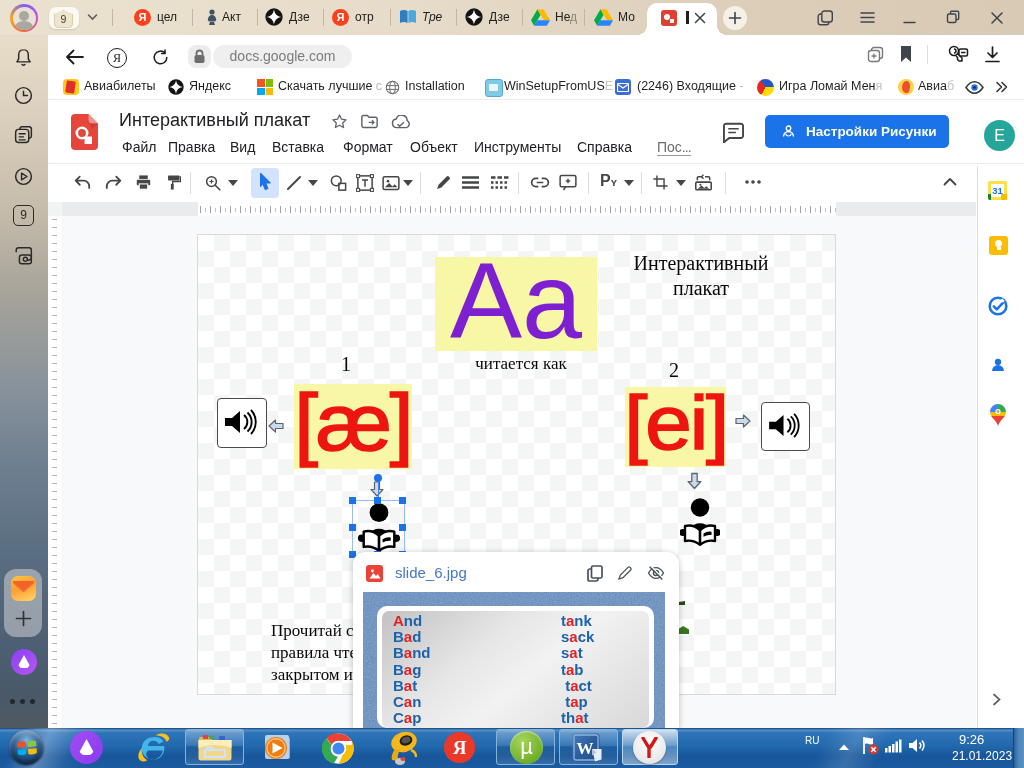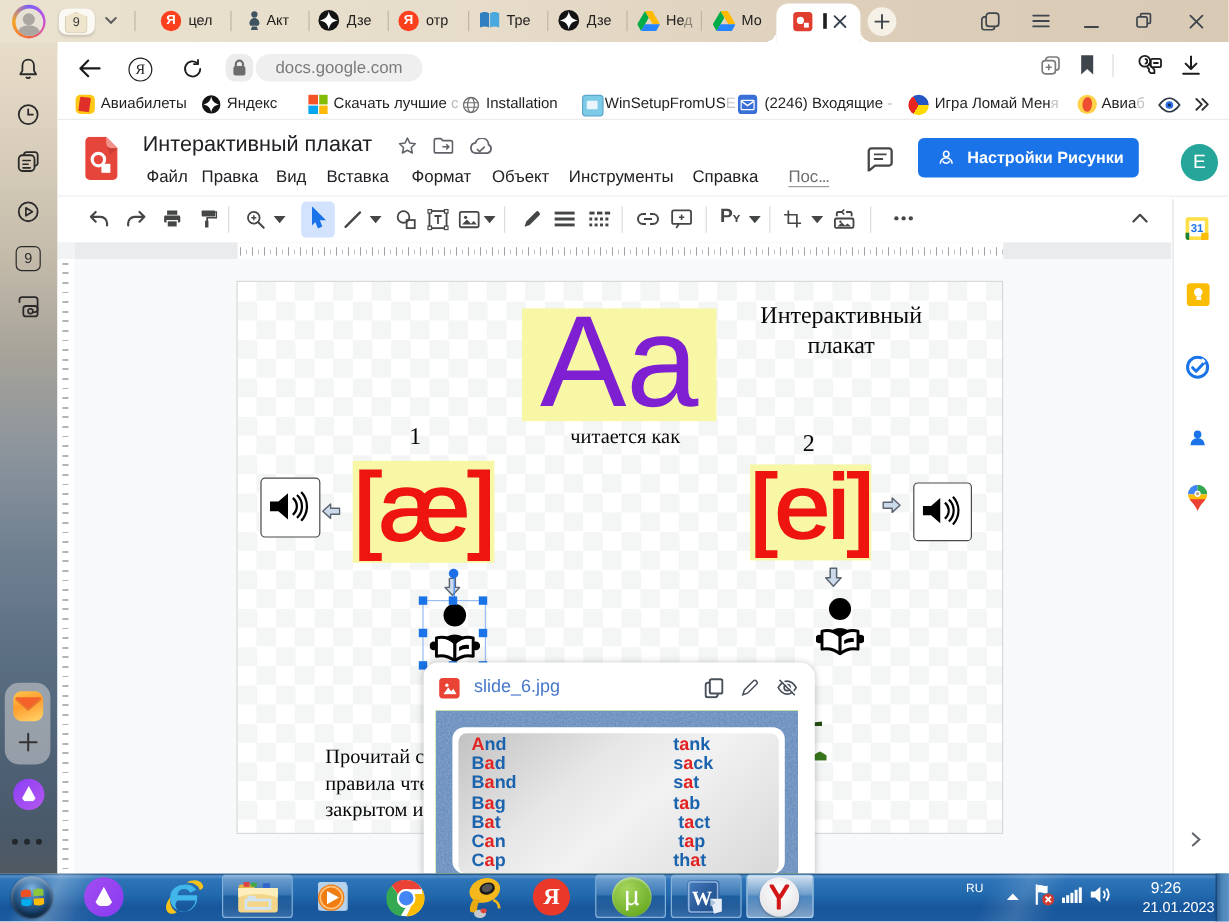--- a/index.html
+++ b/index.html
@@ -84,21 +84,21 @@
       </svg>
     <div class="abs tabtxt" style="left:289px;top:0;">Дзе</div>
     <div class="abs tdiv" style="left:323px;"></div>
     <div class="abs" style="left:332px;top:9px;width:17px;height:17px;border-radius:50%;background:#fc3f1d;color:#fff;font-size:11px;font-weight:700;text-align:center;line-height:17px;">Я</div>
     <div class="abs tabtxt" style="left:355px;top:0;">отр</div>
     <div class="abs tdiv" style="left:390px;"></div>
     <svg class="abs" style="left:399px;top:9px;" width="18" height="16" viewBox="0 0 18 16">
         <path d="M1 2 Q5 0 8.6 2 L8.6 14 Q5 12 1 14 Z" fill="#2f7fc0"></path>
         <path d="M17 2 Q13 0 9.4 2 L9.4 14 Q13 12 17 14 Z" fill="#49a8dd"></path>
       </svg>
-    <div class="abs tabtxt" style="left:422px;top:0;">Тре</div>
+    <div class="abs tabtxt" style="left:422px;top:0;font-style:italic;">Тре</div>
     <div class="abs tdiv" style="left:456px;"></div>
     <svg class="abs" style="left:465px;top:8px;" width="18" height="18" viewBox="0 0 100 100">
         <circle cx="50" cy="50" r="48" fill="#131313"></circle>
         <path d="M50 8 C54 33 67 46 92 50 C67 54 54 67 50 92 C46 67 33 54 8 50 C33 46 46 33 50 8Z" fill="#fff"></path>
       </svg>
     <div class="abs tabtxt" style="left:489px;top:0;">Дзе</div>
     <div class="abs tdiv" style="left:522px;"></div>
     <svg class="abs" style="left:531px;top:9px;" width="19" height="17" viewBox="0 0 24 21">
         <path d="M8.2 0 L0 14 L4 21 L12.2 7 Z" fill="#00ac47"></path>
         <path d="M8.2 0 h7.6 L24 14 h-7.6 Z" fill="#ffba00"></path>
@@ -556,21 +556,21 @@
     <svg class="abs" style="left:264px;top:13px;" width="16" height="16" viewBox="0 0 24 24">
         <path d="M3 21 L5 15 L16.5 3.5 A2.1 2.1 0 0 1 19.5 3.5 L20.5 4.5 A2.1 2.1 0 0 1 20.5 7.5 L9 19 Z" fill="none" stroke="#48515b" stroke-width="1.9"></path>
       </svg>
     <svg class="abs" style="left:294px;top:13px;" width="18" height="16" viewBox="0 0 24 20">
         <path d="M2 10 C5 4.8 8.5 2.8 12 2.8 C15.5 2.8 19 4.8 22 10 C19 15.2 15.5 17.2 12 17.2 C8.5 17.2 5 15.2 2 10Z" fill="none" stroke="#48515b" stroke-width="1.9"></path>
         <circle cx="12" cy="10" r="3.4" fill="none" stroke="#48515b" stroke-width="1.9"></circle>
         <path d="M3.5 1.5 L20.5 18.5" stroke="#48515b" stroke-width="1.9"></path>
         <path d="M5 0.4 L22 17.4" stroke="#fff" stroke-width="1.6"></path>
       </svg>
 
-    <div class="abs" style="left:10px;top:40px;width:302px;height:136px;background:#bef264;overflow:hidden;">
+    <div class="abs" style="left:10px;top:40px;width:302px;height:136px;background:#5eead4;overflow:hidden;">
       <svg class="abs" style="left:0;top:0;" width="302" height="136">
         <defs>
             <filter id="dn" x="0" y="0" width="100%" height="100%">
           <feTurbulence type="fractalNoise" baseFrequency="0.65" numOctaves="3" stitchTiles="stitch"></feTurbulence>
           <feColorMatrix type="matrix" values="0 0 0 0 0.27  0 0 0 0 0.42  0 0 0 0 0.64  0 0 0 0.9 0"></feColorMatrix>
         </filter>
           </defs>
         <rect width="302" height="136" fill="#5f83b5"></rect>
         <rect width="302" height="136" filter="url(#dn)"></rect>
       </svg>

